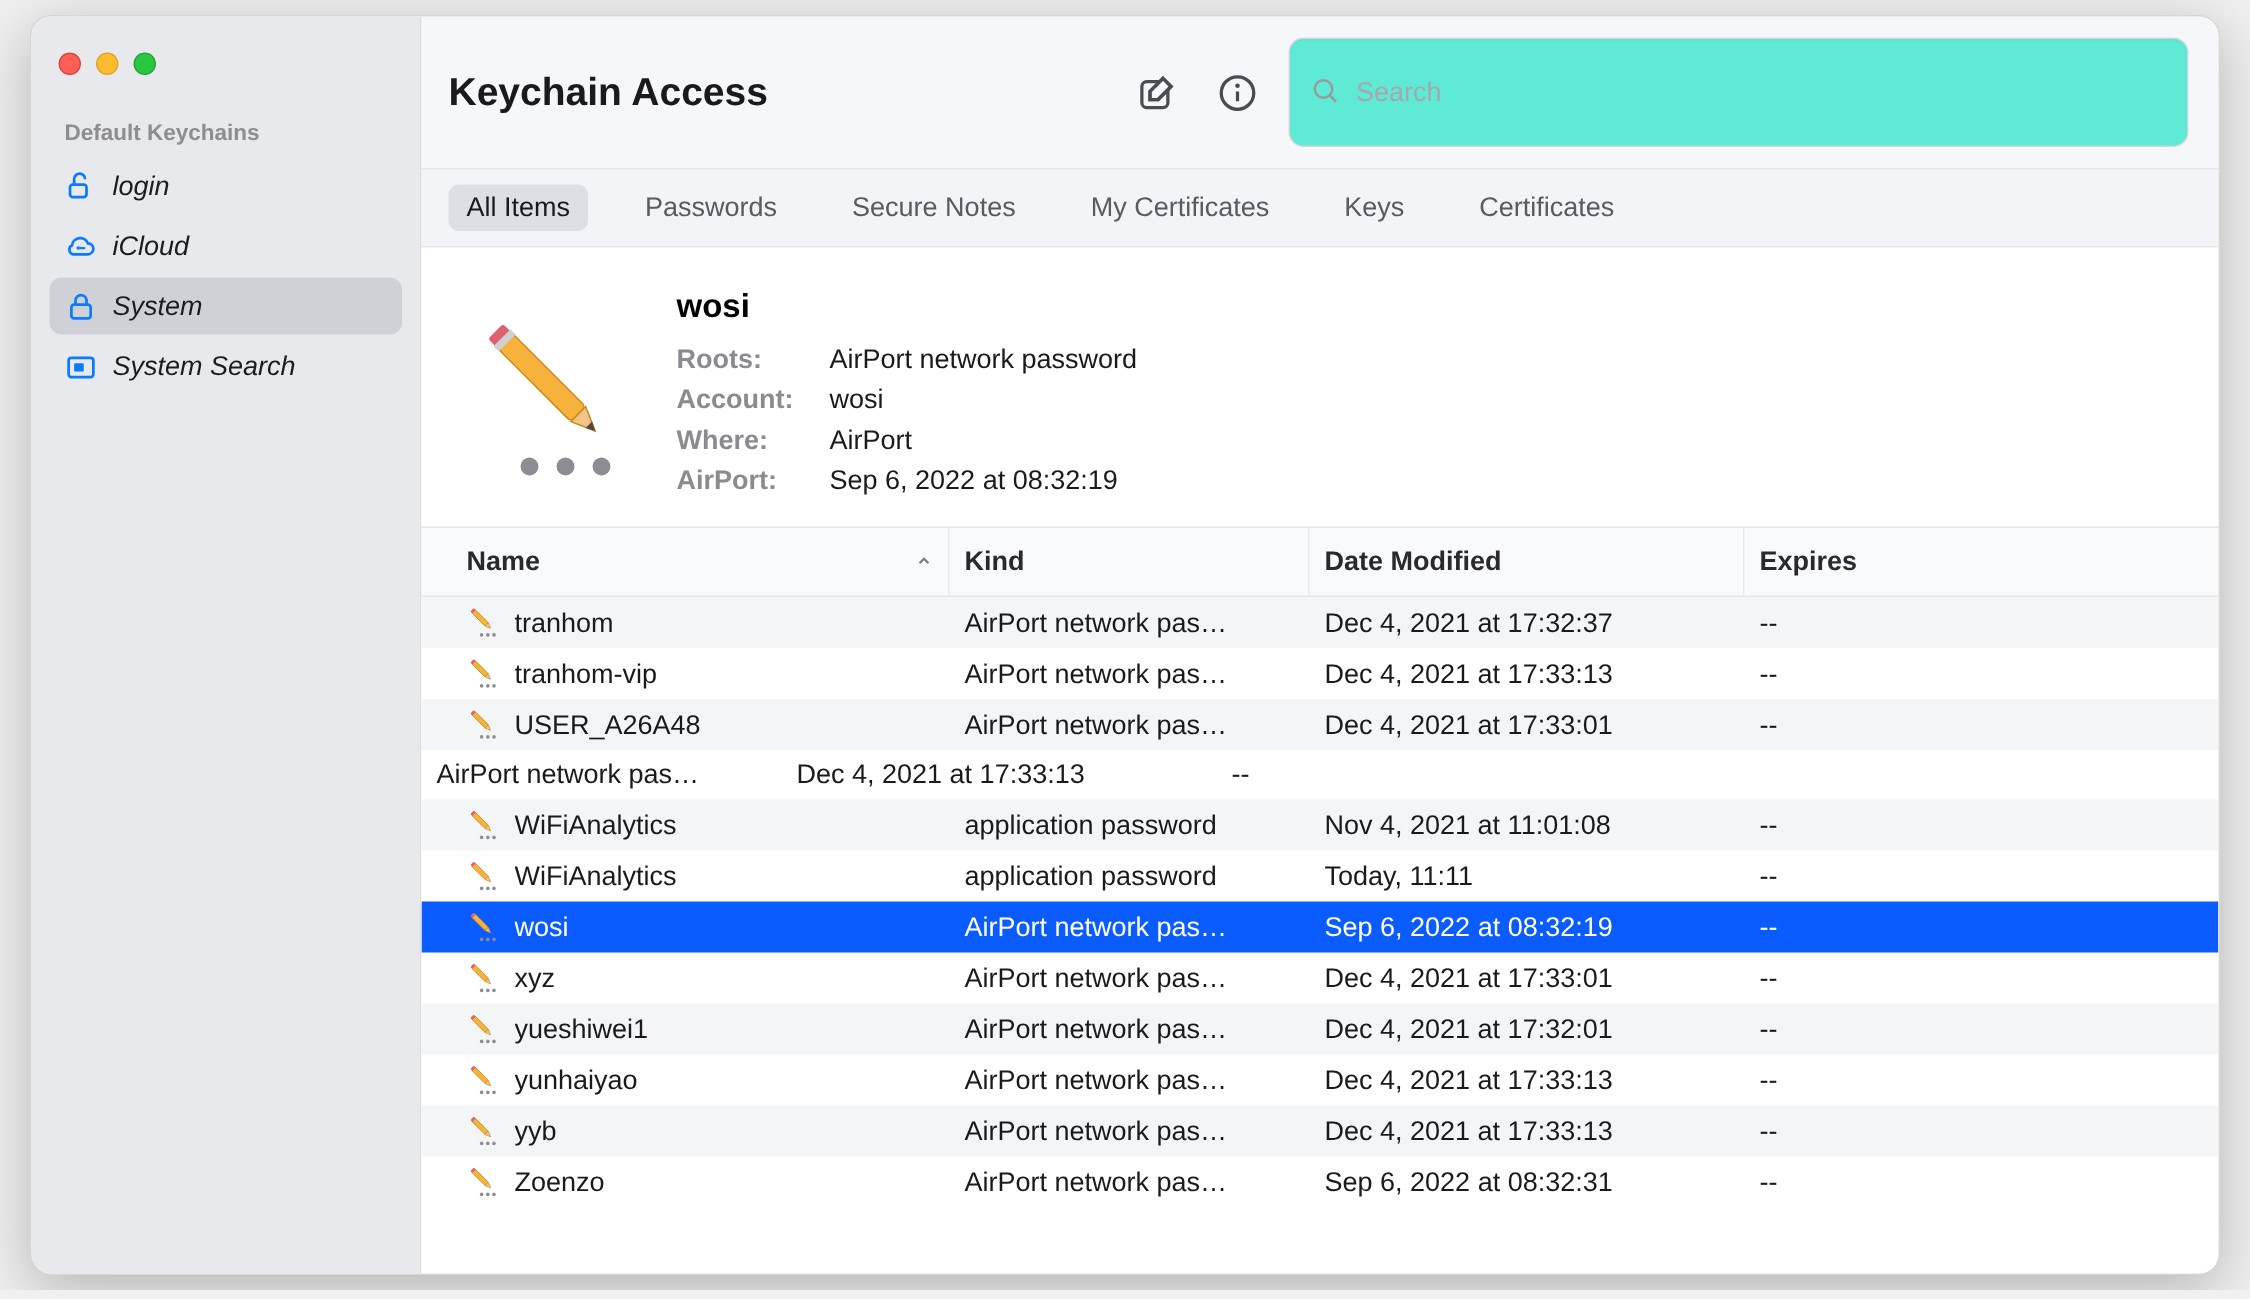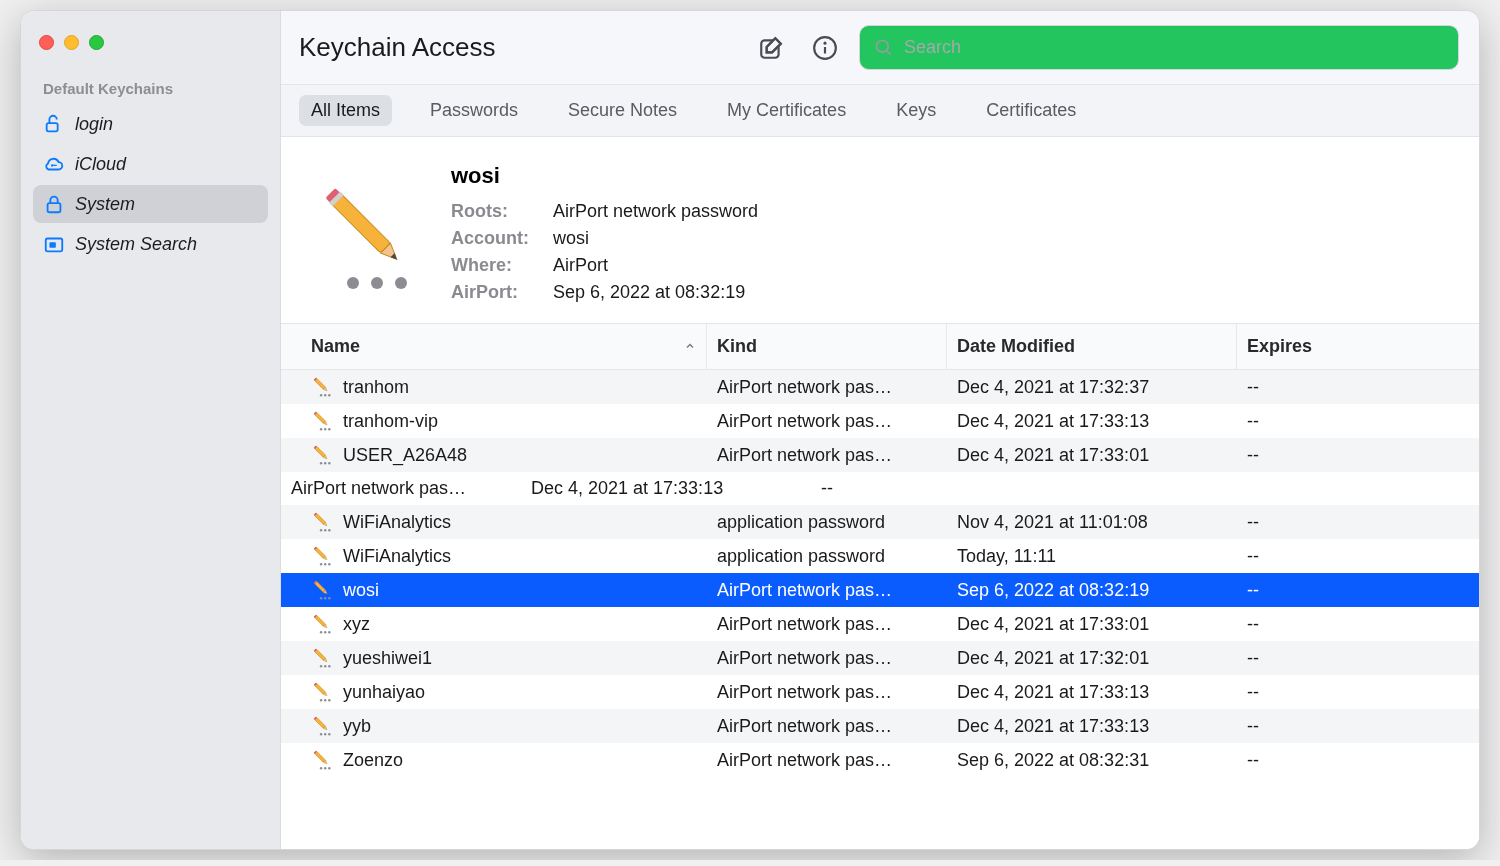--- a/index.html
+++ b/index.html
@@ -68,39 +68,39 @@
   }
   .toolbar {
     display: flex;
     align-items: center;
     padding: 14px 20px 14px 18px;
     gap: 14px;
     border-bottom: 1px solid #e2e4e9;
   }
   .app-title {
     font-size: 26px;
-    font-weight: 400;
+    font-weight: 700;
     color: #1a1a1c;
     flex: 0 0 auto;
     margin-right: auto;
   }
   .tb-btn {
     width: 40px; height: 40px;
     display: flex; align-items: center; justify-content: center;
     color: #505056;
   }
   .search-wrap {
     flex: 0 0 600px;
     display: flex;
-    align-items: flex-end;
+    align-items: flex-start;
     gap: 10px;
-    background: #22c55e;
+    background: #5eead4;
     border: 1px solid #d4d6db;
     border-radius: 10px;
-    padding: 11px 14px;
+    padding: 25px 14px;
     box-shadow: inset 0 1px 2px rgba(0,0,0,0.03);
   }
   .search-wrap input {
     border: none; outline: none;
     font-size: 18px;
     flex: 1;
     background: transparent;
     color: #333;
   }
   .search-wrap input::placeholder { color: #a7a8ad; }
@@ -170,21 +170,21 @@
   .col {
     padding: 12px 10px;
     border-right: 1px solid #e7e9ed;
     display: flex;
     align-items: center;
     gap: 8px;
     overflow: hidden;
     white-space: nowrap;
   }
   .col:last-child { border-right: none; }
-  .col-name { width: 426px; padding-left: 30px;}
+  .col-name { width: 352px; padding-left: 30px;}
   .col-kind { width: 240px; }
   .col-date { width: 290px; }
   .col-exp { flex: 1; }
   .tbody { flex: 1; overflow-y: auto; background:#ffffff;}
   .row {
     display: flex;
     font-size: 18px;
     color: #1a1a1c;
   }
   .row:nth-child(odd) { background: #f4f5f7; }

